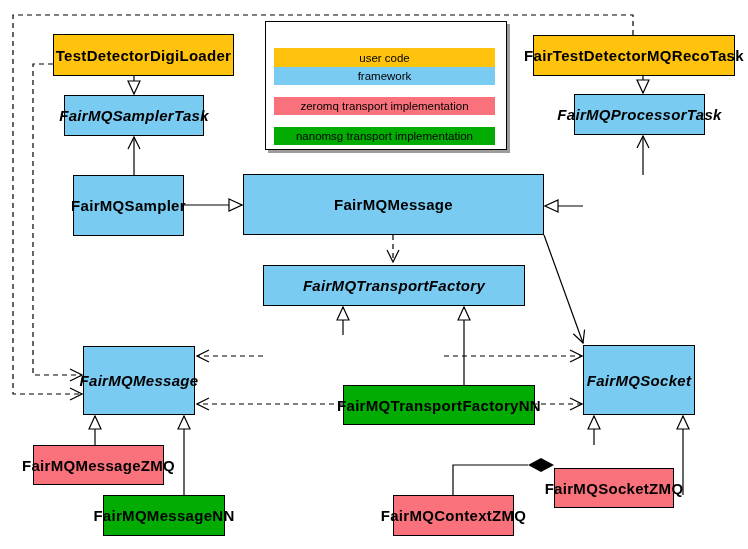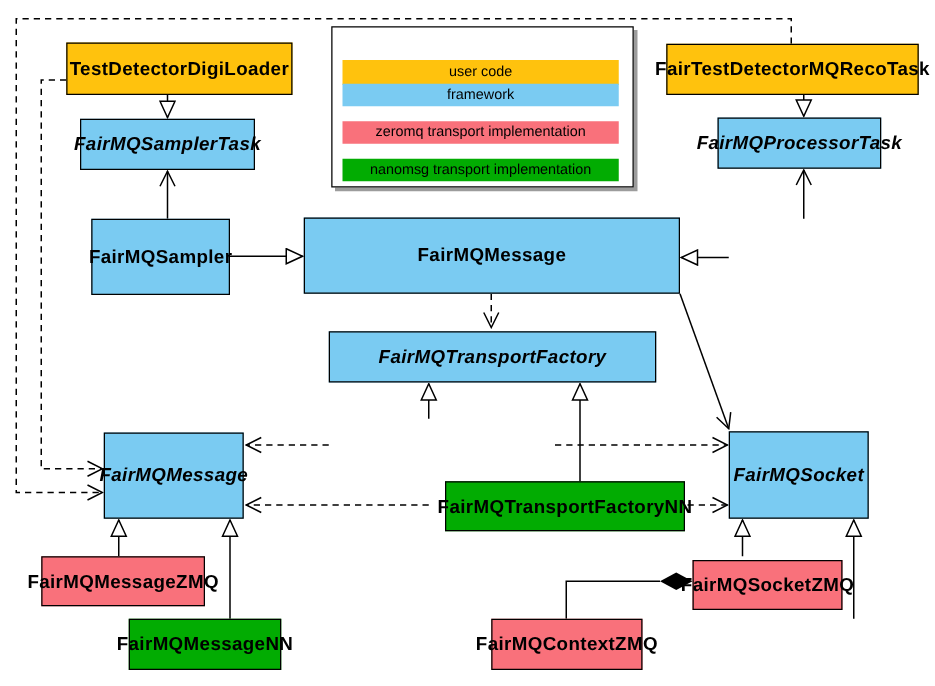--- a/index.html
+++ b/index.html
@@ -90,36 +90,36 @@
   </div>
   <div class="node cat-framework abstract" style="left:574px;top:94px;width:131px;height:41px;">
     <span>FairMQProcessorTask</span>
   </div>
   <div class="node cat-user" style="left:533px;top:35px;width:202px;height:41px;">
     <span>FairTestDetectorMQRecoTask</span>
   </div>
   <div class="node cat-framework abstract" style="left:263px;top:265px;width:262px;height:41px;">
     <span>FairMQTransportFactory</span>
   </div>
-  <div class="node cat-nanomsg" style="left:356px;top:385px;width:192px;height:40px;justify-content:center;">
+  <div class="node cat-nanomsg" style="left:343px;top:385px;width:192px;height:40px;justify-content:center;">
     <span>FairMQTransportFactoryNN</span>
   </div>
   <div class="node cat-framework abstract" style="left:83px;top:346px;width:112px;height:69px;">
     <span>FairMQMessage</span>
   </div>
   <div class="node cat-framework abstract" style="left:583px;top:345px;width:112px;height:70px;">
     <span>FairMQSocket</span>
   </div>
   <div class="node cat-zeromq" style="left:33px;top:445px;width:131px;height:40px;">
     <span>FairMQMessageZMQ</span>
   </div>
   <div class="node cat-nanomsg" style="left:103px;top:495px;width:122px;height:41px;">
     <span>FairMQMessageNN</span>
   </div>
-  <div class="node cat-zeromq" style="left:554px;top:448px;width:120px;height:40px;">
+  <div class="node cat-zeromq" style="left:554px;top:468px;width:120px;height:40px;">
     <span>FairMQSocketZMQ</span>
   </div>
   <div class="node cat-zeromq" style="left:393px;top:495px;width:121px;height:41px;">
     <span>FairMQContextZMQ</span>
   </div>
 
   <div class="legend">
     <div class="legend-bar cat-user" style="top:14px;height:20px;margin-top:12px;">
       <span>user code</span>
     </div>

